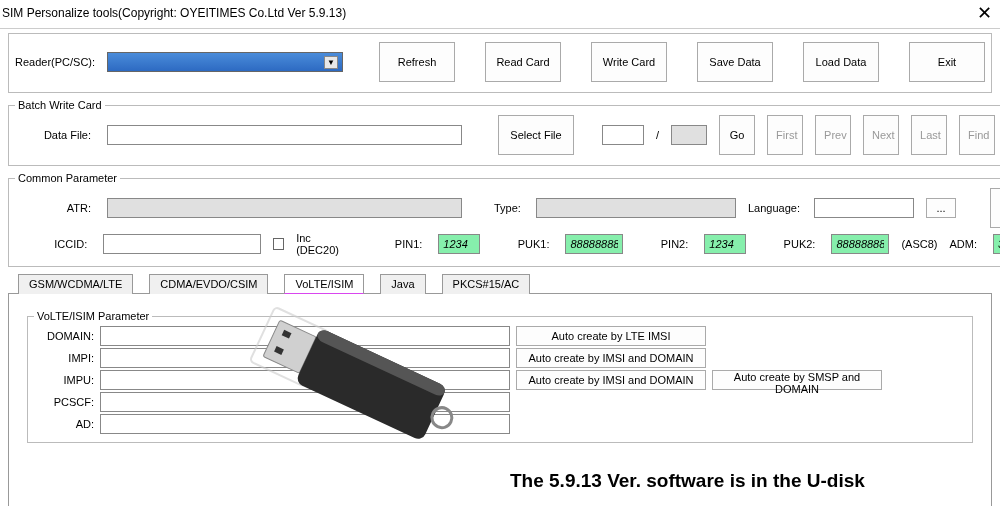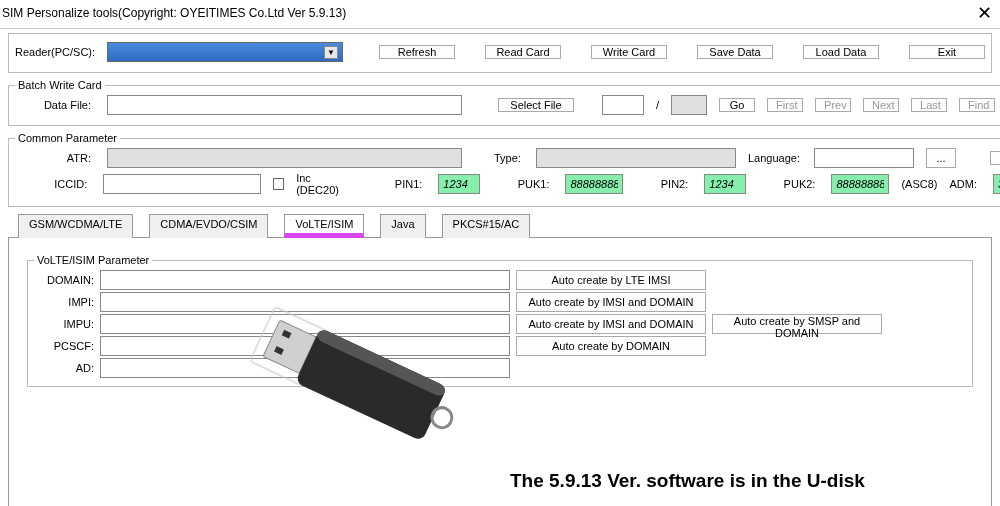--- a/index.html
+++ b/index.html
@@ -3,33 +3,33 @@
   <meta charset="utf-8">
   <style>
     * { box-sizing: border-box; margin: 0; padding: 0; }
     body { font-family: Tahoma, Arial, sans-serif; font-size: 11px; background: #fff; color: #000; width: 1000px; height: 506px; overflow: hidden; }
     .titlebar { display: flex; justify-content: space-between; align-items: center; padding: 2px 8px 4px 2px; border-bottom: 1px solid #ccc; }
     .title { font-size: 12px; }
     .close-btn { font-size: 18px; cursor: pointer; font-family: Arial; }
     .content { padding: 4px 8px; }
     .row { display: flex; align-items: center; margin-bottom: 4px; gap: 12px; }
     .label { text-align: right; padding-right: 4px; font-size: 11px; }
-    .btn { height: 14px; background: #fdfdfd; border: 1px solid #aaa; font-size: 11px; cursor: pointer; padding: 0 8px; font-family: inherit; }
+    .btn { height: 40px; background: #fdfdfd; border: 1px solid #aaa; font-size: 11px; cursor: pointer; padding: 0 8px; font-family: inherit; }
     .btn.disabled { color: #999; }
     .reader-combo { flex: 1; height: 20px; background: linear-gradient(#4a8cda, #2d6ac2); border: 1px solid #666; position: relative; }
     .reader-combo::after { content: '▼'; position: absolute; right: 4px; top: 3px; color: #000; font-size: 8px; background: #e8e8e8; padding: 1px 2px; border: 1px solid #888; }
     fieldset { border: 1px solid #bbb; padding: 4px 6px 6px 6px; margin-bottom: 6px; position: relative; }
     legend { font-size: 11px; padding: 0 3px; }
     fieldset.no-legend { padding-top: 8px; }
     .input { height: 20px; border: 1px solid #888; background: #fff; padding: 0 4px; font-size: 11px; font-family: inherit; }
     .input.gray { background: #e0e0e0; }
     .input.green { background: #86efac; font-style: italic; }
     .tabs { display: flex; border-bottom: 1px solid #999; padding-left: 10px; }
     .tab { padding: 3px 10px; border: 1px solid #999; border-bottom: none; background: #f0f0f0; margin-right: 16px; font-size: 11px; cursor: pointer; position: relative; top: 1px; }
-    .tab.active { background: #fff; border-bottom: 5px solid #d946ef; }
+    .tab.active { background: #fff; border-bottom: 1px solid #d946ef; }
     .tab-content { border: 1px solid #999; border-top: none; padding: 8px 10px; }
     .volte-fieldset { margin: 8px; }
     .volte-row { display: flex; align-items: center; margin-bottom: 2px; gap: 6px; }
     .volte-label { width: 60px; text-align: right; font-size: 11px; }
     .volte-input { flex: 1; max-width: 410px; height: 20px; border: 1px solid #888; background: #fff; }
     .auto-btn { width: 190px; height: 20px; border: 1px solid #aaa; background: #fdfdfd; font-size: 11px; cursor: pointer; font-family: inherit; }
     .auto-btn-wide { width: 170px; height: 20px; border: 1px solid #aaa; background: #fdfdfd; font-size: 11px; cursor: pointer; font-family: inherit; }
     .usb-img { position: absolute; left: 230px; top: 295px; width: 260px; height: 180px; }
     .bottom-text { position: absolute; left: 510px; top: 470px; font-size: 19px; font-weight: bold; }
     .main-outer { position: relative; }
@@ -148,21 +148,20 @@
         </div>
         <div class="volte-row">
           <span class="volte-label">IMPU:</span>
           <input class="volte-input" style="">
           <button class="auto-btn">Auto create by IMSI and DOMAIN</button>
           <button class="auto-btn-wide">Auto create by SMSP and DOMAIN</button>
         </div>
         <div class="volte-row">
           <span class="volte-label">PCSCF:</span>
           <input class="volte-input" style="">
-          <button class="auto-btn">Auto create by DOMAIN</button>
         </div>
         <div class="volte-row">
           <span class="volte-label">AD:</span>
           <input class="volte-input" style="">
         </div>
       </fieldset>
     </div>
   </div>
 
   <svg class="usb-img" viewBox="0 0 260 180">

